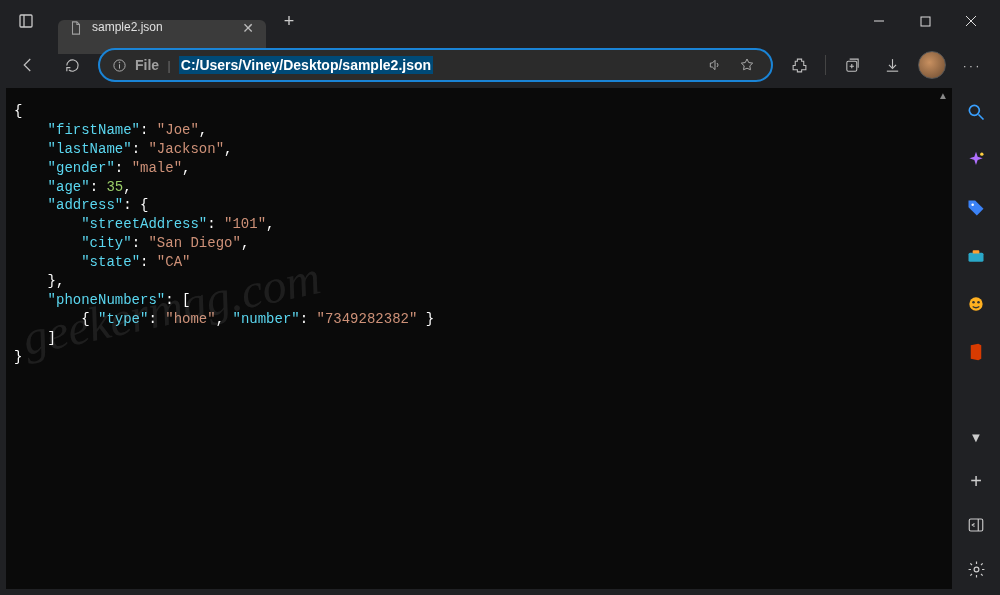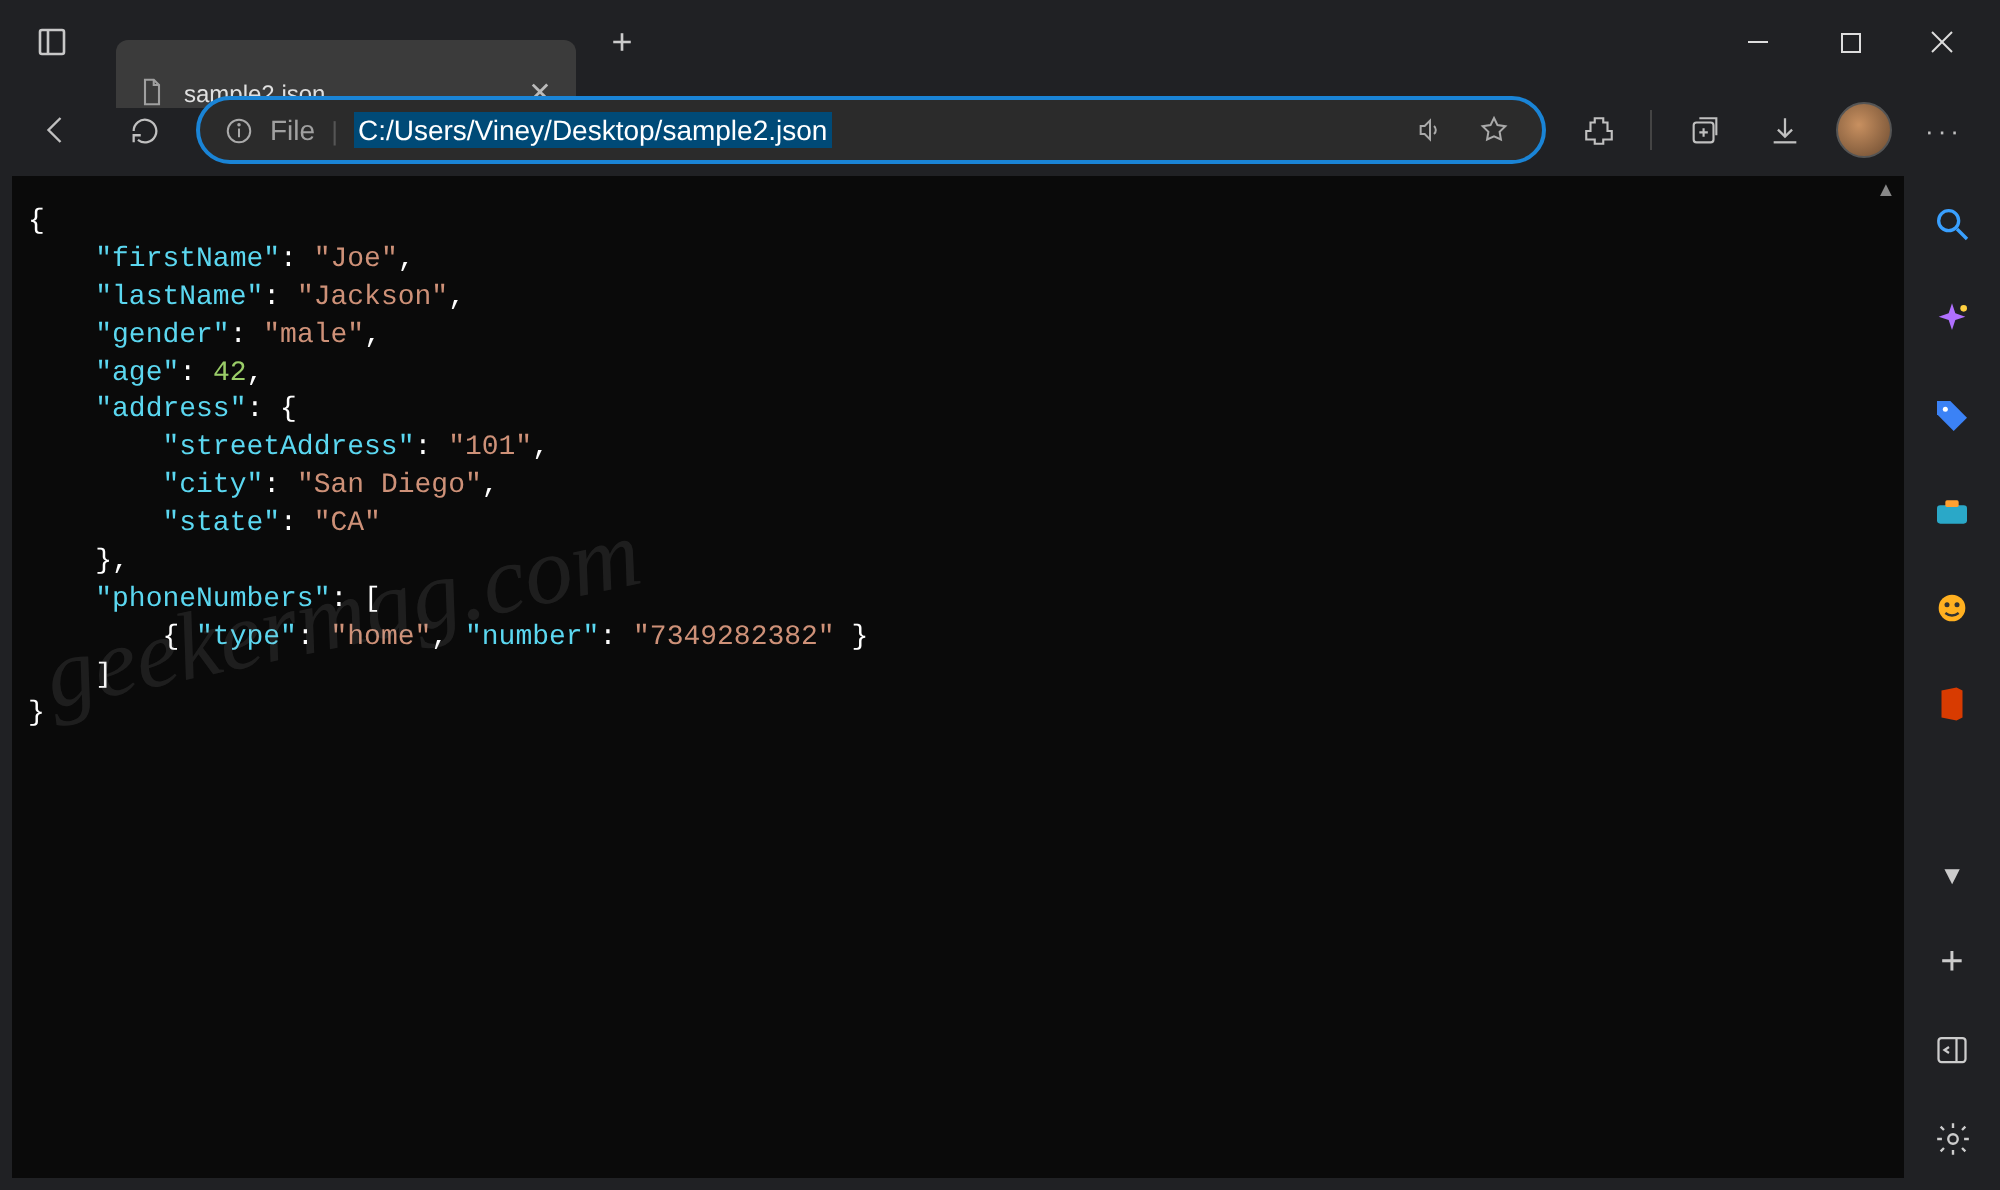--- a/index.html
+++ b/index.html
@@ -23,25 +23,25 @@
 .tab-actions-btn {
   width: 40px;
   height: 36px;
   display: flex;
   align-items: center;
   justify-content: center;
   color: #c8c8c8;
 }
 .tab {
   height: 34px;
-  width: 230px;
+  width: 208px;
   background: #3b3b3b;
   border-radius: 6px 6px 0 0;
   display: flex;
-  align-items: flex-end;
+  align-items: flex-start;
   padding: 0 10px;
   gap: 8px;
   margin-left: 12px;
   margin-top: 32px;
 }
 .tab .icon { width: 16px; height: 16px; color: #a0a0a0; display:flex; align-items:center; justify-content:center;}
 .tab .label { flex: 1; font-size: 12px; color: #e0e0e0; }
 .tab .close { width: 16px; height: 16px; display:flex; align-items:center; justify-content:center; color:#bbb; font-size:14px;}
 .new-tab {
   width: 34px; height: 34px; display:flex; align-items:center; justify-content:center;
@@ -67,20 +67,21 @@
 .addr {
   flex: 1;
   height: 34px;
   border: 2px solid #1a84d6;
   border-radius: 18px;
   display: flex;
   align-items: center;
   padding: 0 12px;
   gap: 8px;
   background: #2b2b2b;
+  font-weight: bold;
 }
 .addr .info-icon { color:#aaa; display:flex; }
 .addr .scheme { color:#a0a0a0; font-size:14px; }
 .addr .sep { color:#555; }
 .addr .path {
   color:#fff; font-size:14px;
   background:#004a77;
   padding:1px 2px;
   text-align:right;
 }
@@ -244,21 +245,21 @@
     </div>
     <div class="tool-btn menu-dots">···</div>
   </div>
 </div>
 
 <div class="content-wrap">
   <pre class="json" id="json-pre">{
     <span class="k">"firstName"</span>: <span class="s">"Joe"</span>,
     <span class="k">"lastName"</span>: <span class="s">"Jackson"</span>,
     <span class="k">"gender"</span>: <span class="s">"male"</span>,
-    <span class="k">"age"</span>: <span class="n">42</span>,
+    <span class="k">"age"</span>: <span class="n">35</span>,
     <span class="k">"address"</span>: {
         <span class="k">"streetAddress"</span>: <span class="s">"101"</span>,
         <span class="k">"city"</span>: <span class="s">"San Diego"</span>,
         <span class="k">"state"</span>: <span class="s">"CA"</span>
     },
     <span class="k">"phoneNumbers"</span>: [
         { <span class="k">"type"</span>: <span class="s">"home"</span>, <span class="k">"number"</span>: <span class="s">"7349282382"</span> }
     ]
 }</pre>
 </div>

